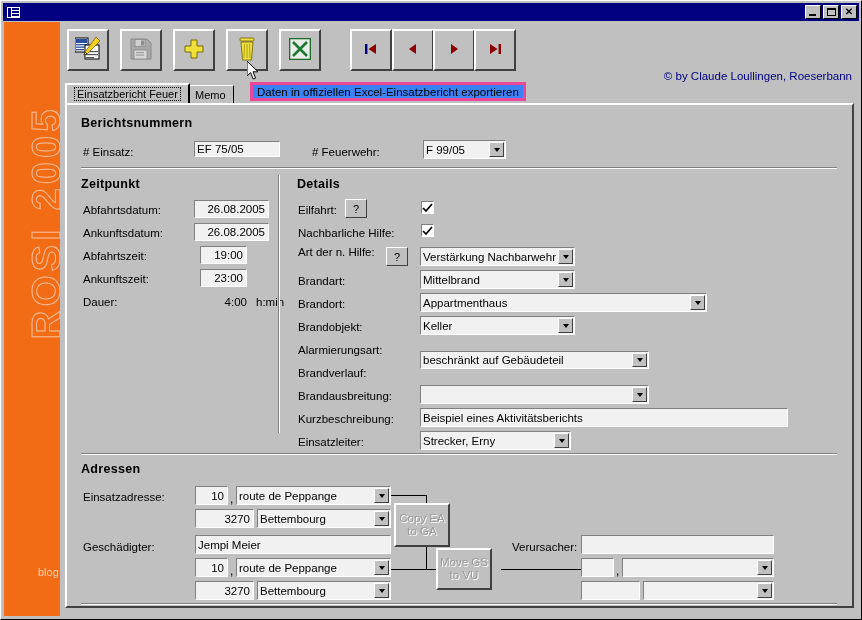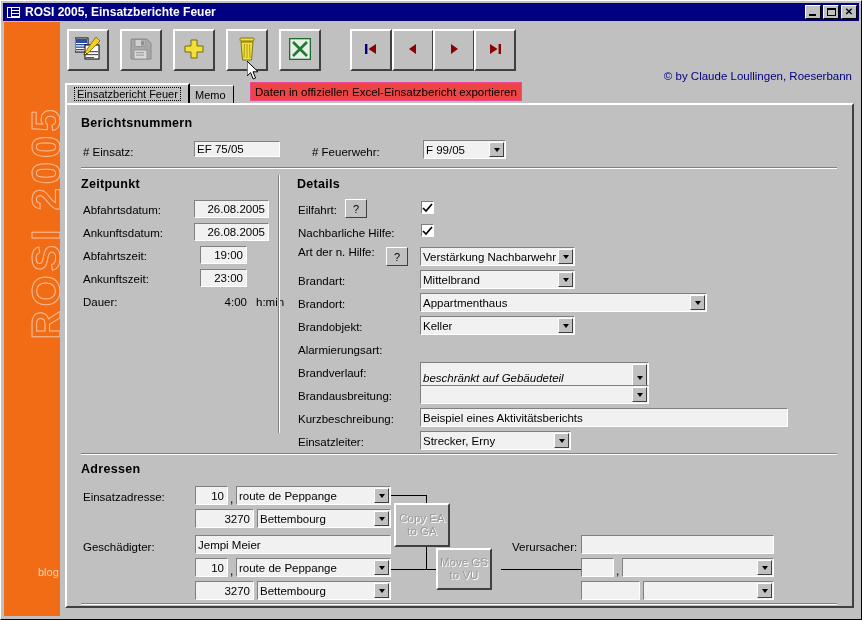--- a/index.html
+++ b/index.html
@@ -187,22 +187,22 @@
   .tab.active .tab-inner {
     border: 1px dotted #000;
     padding: 0 2px;
   }
 
   
   #tooltip {
     position: absolute;
     left: 249px; top: 81px;
     height: 19px;
-    background: #ef4444;
-    border: 1px solid #ec4899;
+    background: #3b82f6;
+    border: 3px solid #ec4899;
     box-sizing: border-box;
     display: flex; align-items: center;
     padding: 0 4px;
     font-size: 11.5px;
     z-index: 50;
     white-space: nowrap;
   }
 
   
   #form-panel {
@@ -361,21 +361,20 @@
   <div id="titlebar">
     <span class="t-icon">
       <svg width="13" height="11" viewBox="0 0 13 11">
         <rect x="0" y="0" width="13" height="11" fill="#ffffff"></rect>
         <rect x="1" y="1" width="3" height="9" fill="#000080"></rect>
         <rect x="5" y="1" width="7" height="2" fill="#000080"></rect>
         <rect x="5" y="4" width="7" height="2" fill="#000080"></rect>
         <rect x="5" y="7" width="7" height="2" fill="#000080"></rect>
       </svg>
     </span>
-    <span class="t-text">ROSI 2005, Einsatzberichte Feuer</span>
     <span class="t-buttons">
       <span class="tbtn">
           <i class="min-glyph"></i>
         </span>
       <span class="tbtn">
           <i class="max-glyph"></i>
         </span>
       <span class="tbtn">
           <span class="close-glyph">✕</span>
         </span>
@@ -598,21 +597,21 @@
       <div class="cb" style="left:353px; top:211px; width:155px; height:19px;">
         <span class="cbtext">Keller</span>
         <span class="arrowbox">
             <i></i>
           </span>
       </div>
 
       <div class="lbl" style="left:231px; top:239px;">Alarmierungsart:</div>
 
       <div class="lbl" style="left:231px; top:262px;">Brandverlauf:</div>
-      <div class="cb" style="left:353px; top:257px; width:229px; height:32px;font-style:italic;">
+      <div class="cb" style="left:353px; top:246px; width:229px; height:18px;">
         <span class="cbtext">beschränkt auf Gebäudeteil</span>
         <span class="arrowbox">
             <i></i>
           </span>
       </div>
 
       <div class="lbl" style="left:231px; top:285px;">Brandausbreitung:</div>
       <div class="cb" style="left:353px; top:280px; width:229px; height:19px;">
         <span class="cbtext"></span>
         <span class="arrowbox">

